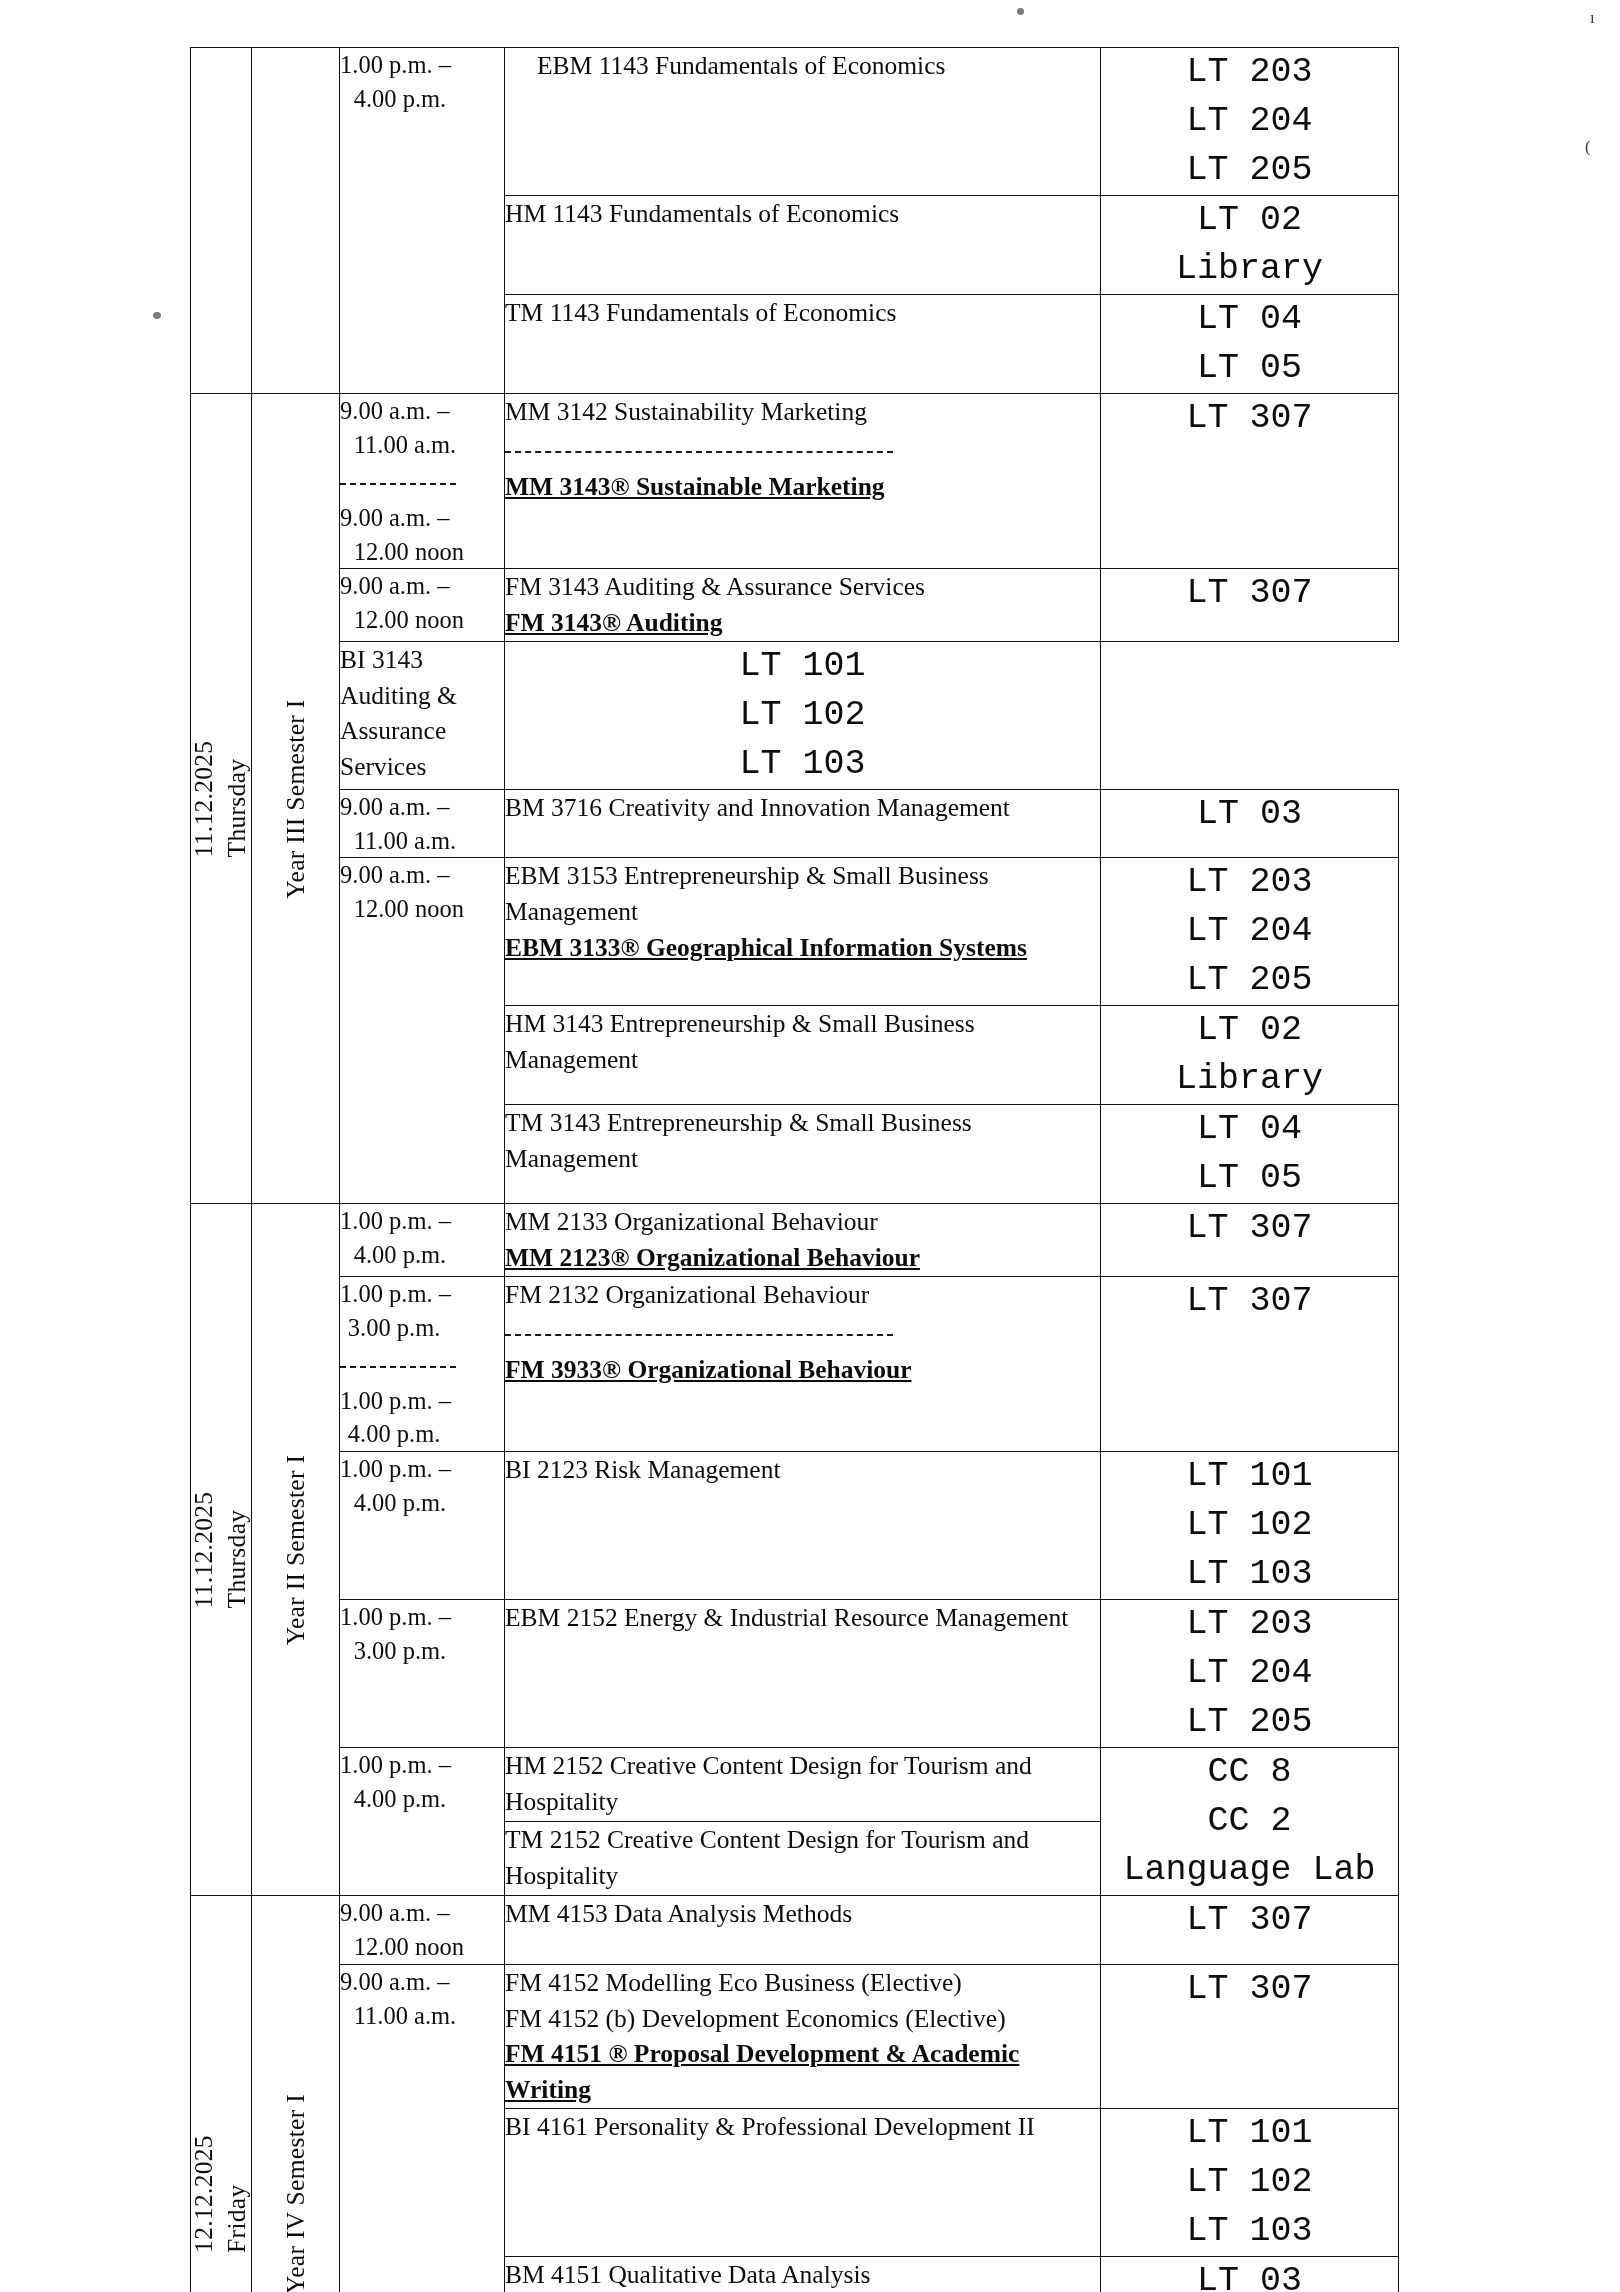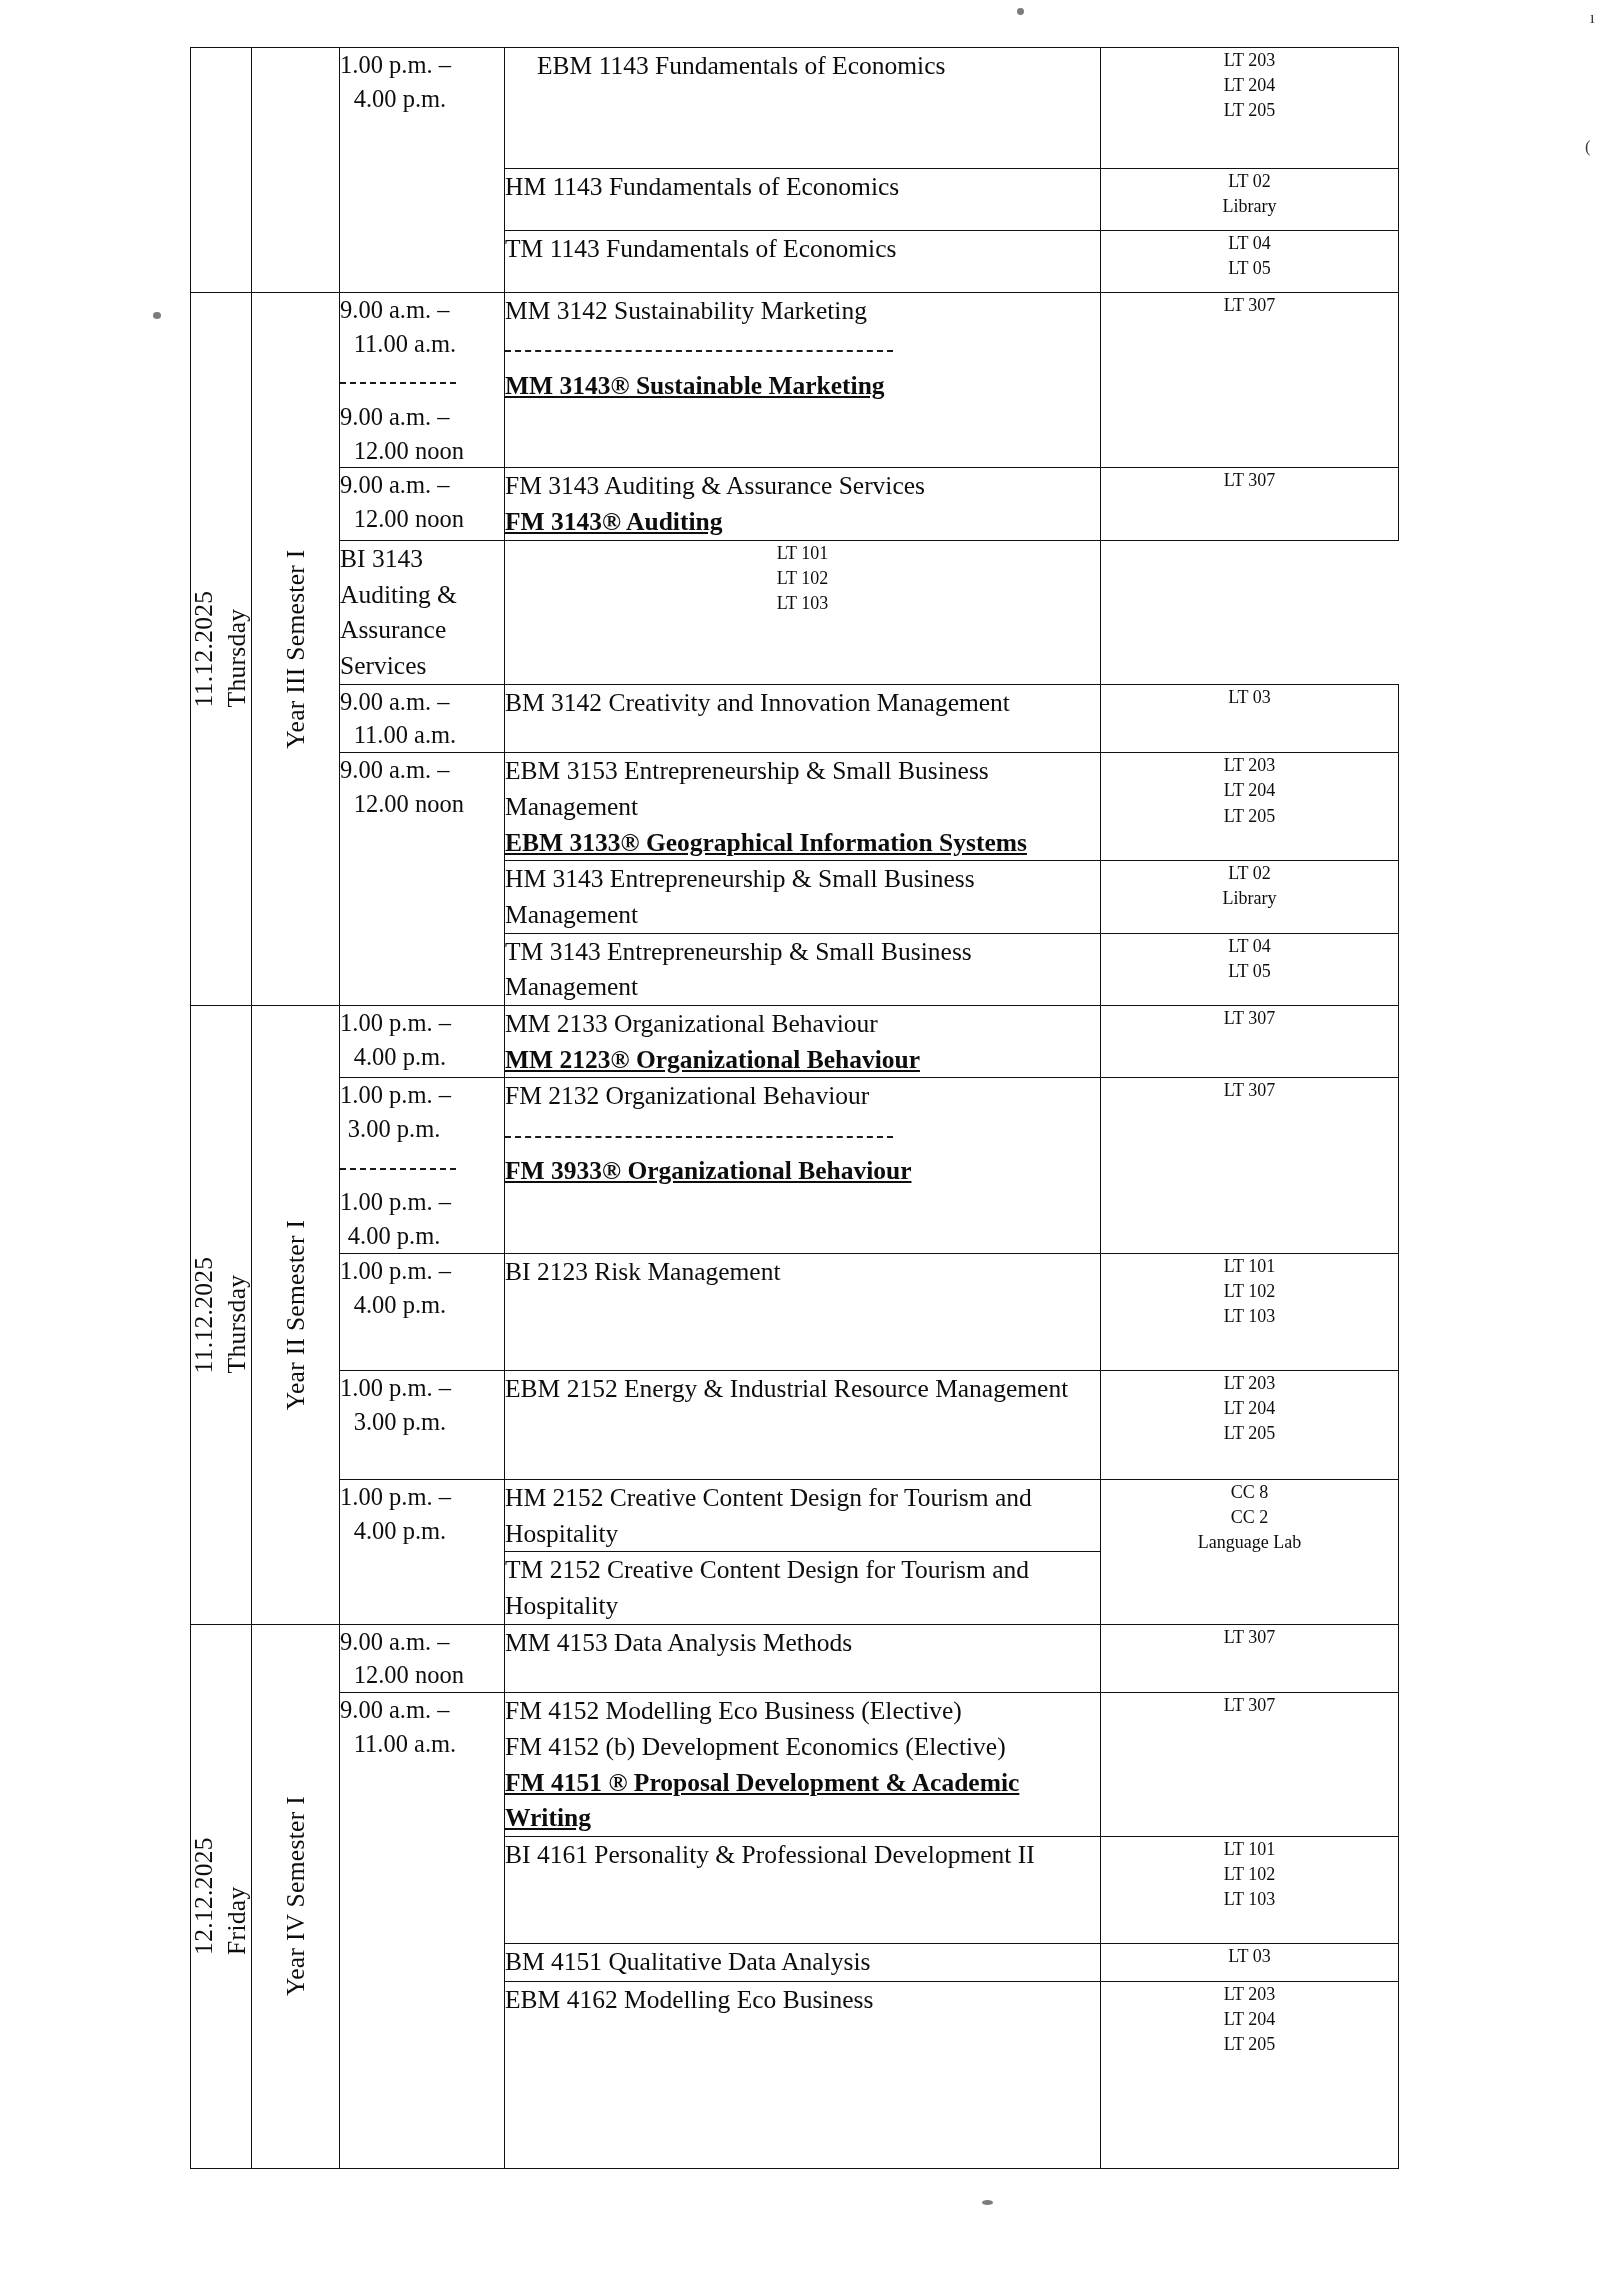--- a/index.html
+++ b/index.html
@@ -84,24 +84,25 @@
   }
   .timecell .t2 { display: block; padding-left: 13.7px; }
   .timecell.indent2 .t2 { padding-left: 7.8px; }
 
   .coursecell {
     font-size: 25.5px;
     line-height: 1.40;
     padding: 8.8px 7.8px 9.8px 12.7px;
   }
   .hallcell {
-    font-size: 18px;
+    font-size: 35px;
     line-height: 1.40;
     padding: 8.8px 7.8px 9.8px 7.8px;
     text-align: center;
+    font-family: Liberation Mono, monospace;
   }
   .hallcell .h-line { display: block; }
 
   .bold { font-weight: bold; text-decoration: underline; }
 
   .dashrule {
     display: block;
     height: 0;
     border-top: 2.9px dashed #1a1a1a;
     margin: 21.6px 0 15.7px 0;
@@ -220,21 +221,21 @@
           <span class="h-line">LT 102</span>
           <span class="h-line">LT 103</span>
         </td>
       </tr>
       <tr>
         <td class="timecell">
           <span>9.00 a.m. –</span>
           <span class="t2">11.00 a.m.</span>
         </td>
         <td class="coursecell">
-          <span>BM 3142 Creativity and Innovation Management</span>
+          <span>BM 3716 Creativity and Innovation Management</span>
         </td>
         <td class="hallcell">
           <span class="h-line">LT 03</span>
         </td>
       </tr>
       <tr>
         <td class="timecell" rowspan="3">
           <span>9.00 a.m. –</span>
           <span class="t2">12.00 noon</span>
         </td>

